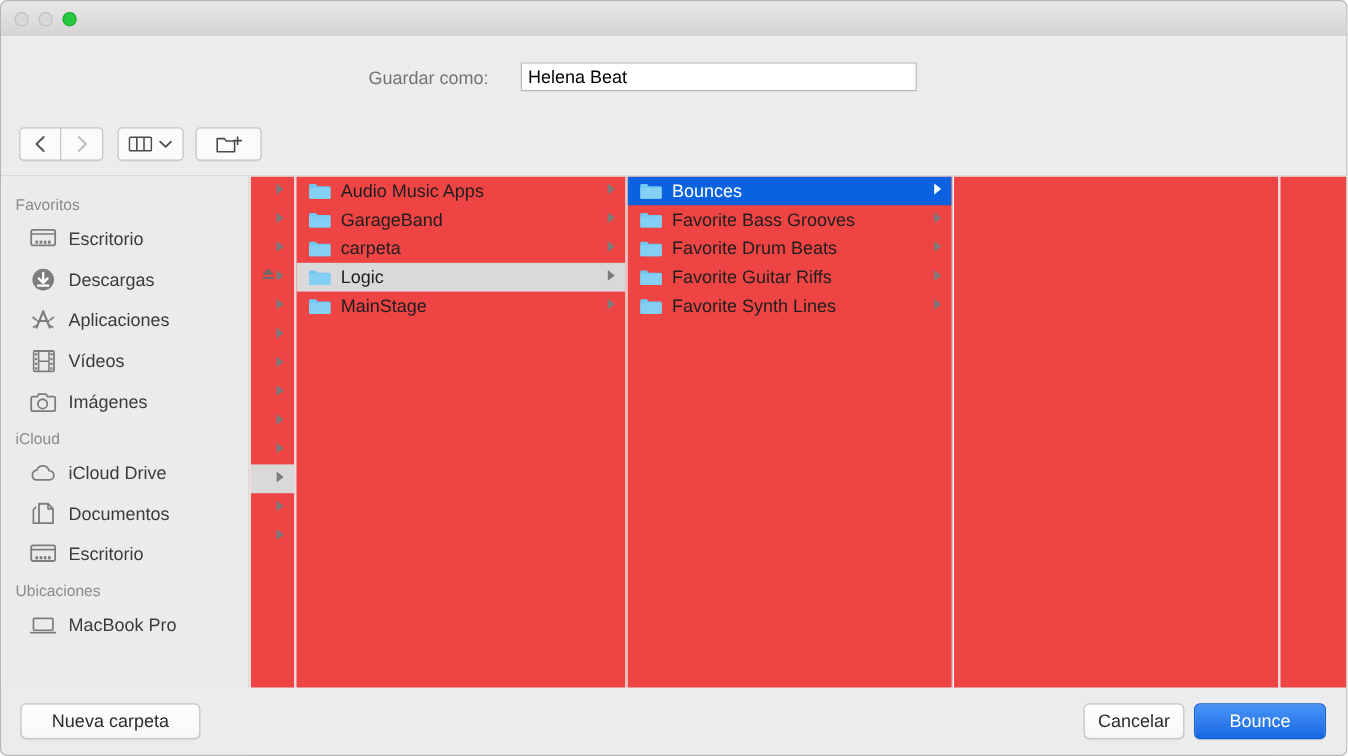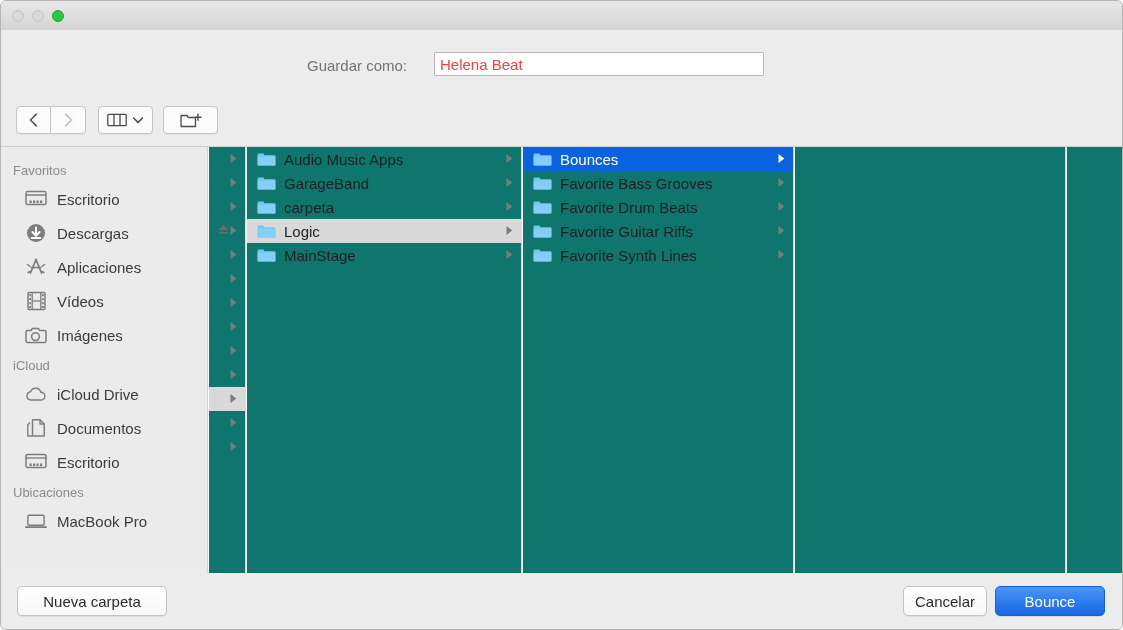--- a/index.html
+++ b/index.html
@@ -68,21 +68,21 @@
     white-space: nowrap;
   }
   .saveas-input {
     position: absolute;
     left: 433px; top: 22px;
     width: 330px; height: 24px;
     box-sizing: border-box;
     padding: 0 5px;
     font-family: "Liberation Sans", sans-serif;
     font-size: 15px;
-    color: #ef4444;
+    color: #000000;
     background: #ffffff;
     border: 1px solid #b9b9b9;
     border-radius: 1px;
     outline: none;
   }
 
   
   .toolbar {
     position: absolute;
     top: 94px; left: 0; right: 0;
@@ -204,21 +204,21 @@
   
   .columns {
     position: absolute;
     top: 0; left: 208px; right: 0;
     height: 100%;
   }
   .col {
     position: absolute;
     top: 0;
     height: 100%;
-    background: #0f766e;
+    background: #ef4444;
     border-right: 1px solid #dcdcdc;
     box-sizing: border-box;
     overflow: hidden;
   }
   .col-strip { left: 0;   width: 37px; }
   .col-one   { left: 38px; width: 275px; }
   .col-two   { left: 314px; width: 271px; }
   .col-three { left: 586px; width: 271px; }
   .col-four  { left: 858px; width: 57px; border-right: none; }
 

